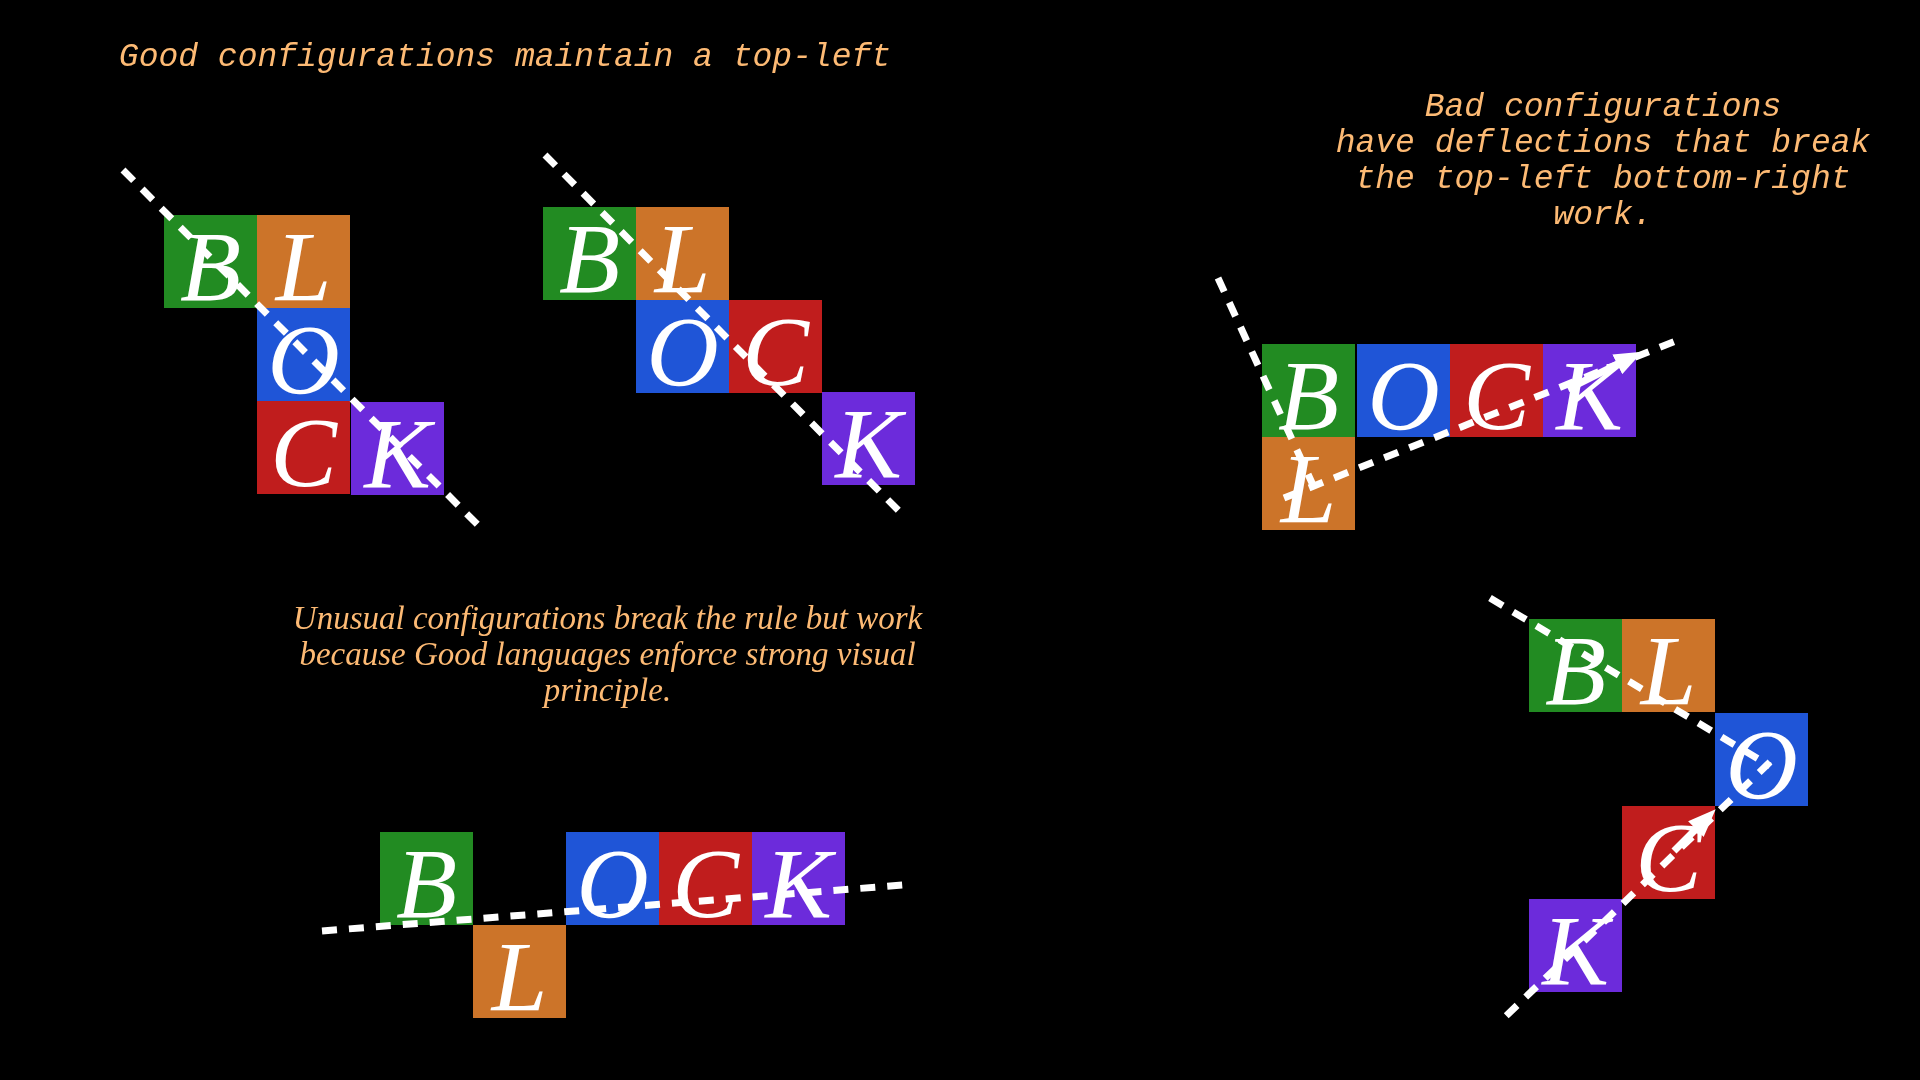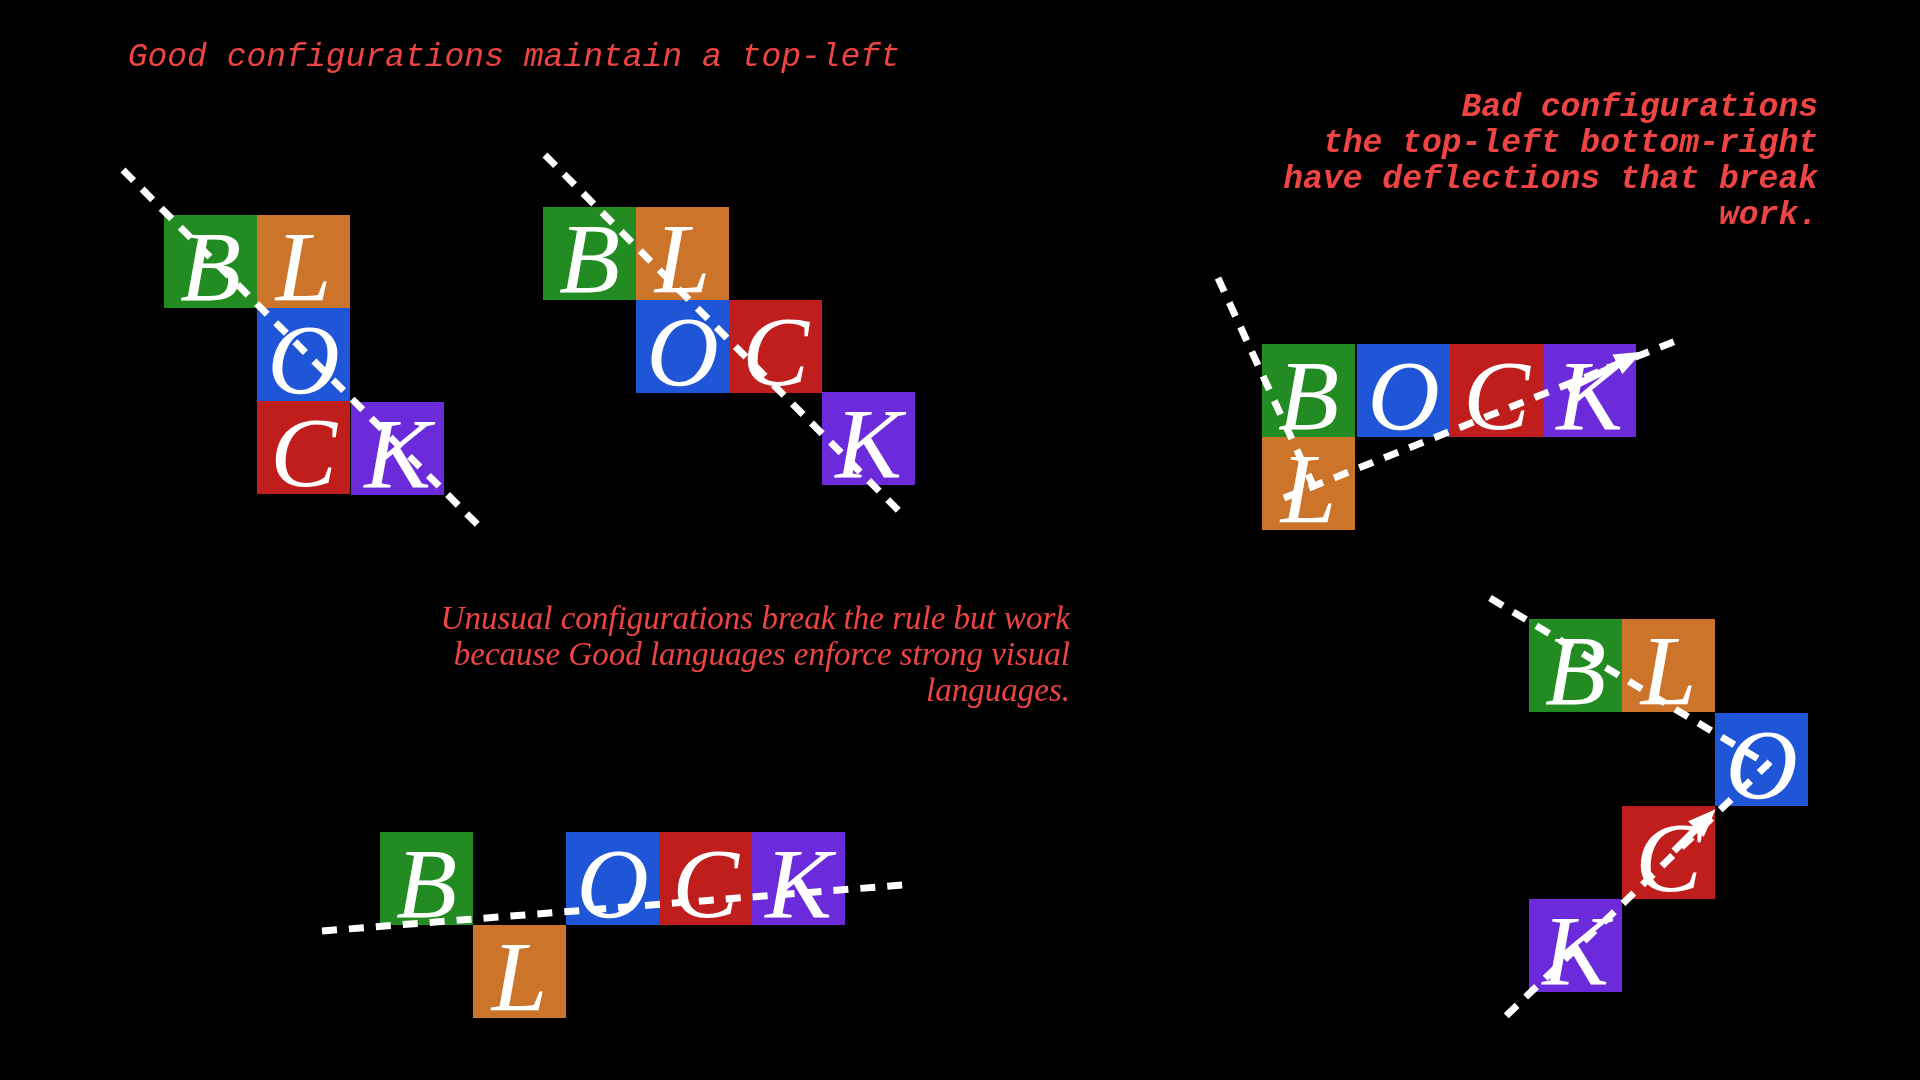--- a/index.html
+++ b/index.html
@@ -9,26 +9,26 @@
     overflow:hidden;
     font-family:"Liberation Mono", monospace;
   }
   .stage{
     position:relative;
     width:1920px;height:1080px;
     background:#000;
   }
   .caption{
     position:absolute;
-    color:#ef4444;
+    color:#fdba74;
     font-family:"Liberation Mono", monospace;
     font-style:italic;
     font-size:33px;
     line-height:36px;
-    text-align:right;
+    text-align:center;
     z-index:1;
     white-space:pre;
   }
   .block{
     position:absolute;
     display:flex;
     align-items:center;
     justify-content:center;
     color:#fff;
     font-family:"Liberation Serif", serif;
@@ -120,22 +120,22 @@
     <div class="block" style="left: 659px; top: 832px; width: 93px; height: 93px; background: rgb(192, 29, 29);">
       <span>C</span>
     </div>
     <div class="block" style="left: 752px; top: 832px; width: 93px; height: 93px; background: rgb(108, 43, 219);">
       <span>K</span>
     </div>
     <div class="block" style="left: 473px; top: 925px; width: 93px; height: 93px; background: rgb(204, 116, 41);">
       <span>L</span>
     </div>
     <div class="caption" style="left: 110px; top: 40px; width: 790px;"><div>Good configurations maintain a top-left</div></div>
-    <div class="caption" style="left: 1268px; top: 90px; width: 550px; font-weight: bold;"><div>Bad configurations</div><div>the top-left bottom-right</div><div>have deflections that break</div><div>work.</div></div>
-    <div class="caption" style="left: 145px; top: 600px; width: 925px; font-family: Liberation Serif, serif;"><div>Unusual configurations break the rule but work</div><div>because Good languages enforce strong visual</div><div>languages.</div></div>
+    <div class="caption" style="left: 1328px; top: 90px; width: 550px;"><div>Bad configurations</div><div>have deflections that break</div><div>the top-left bottom-right</div><div>work.</div></div>
+    <div class="caption" style="left: 145px; top: 600px; width: 925px; font-family: Liberation Serif, serif;"><div>Unusual configurations break the rule but work</div><div>because Good languages enforce strong visual</div><div>principle.</div></div>
     <svg class="overlay" width="1920" height="1080" viewBox="0 0 1920 1080">
     <defs>
       <marker id="arrowhead" markerUnits="userSpaceOnUse" markerWidth="28" markerHeight="22" refX="3" refY="11" orient="auto">
         <path d="M0,0 L28,11 L0,22 Z" fill="#FFFFFF"></path>
       </marker>
     </defs>
   <line x1="123" y1="170" x2="481" y2="528" stroke="#FFFFFF" stroke-width="7" stroke-dasharray="15 12"></line>
       <line x1="545" y1="155" x2="905" y2="517" stroke="#FFFFFF" stroke-width="7" stroke-dasharray="15 12"></line>
       <line x1="1218" y1="278" x2="1318" y2="496" stroke="#FFFFFF" stroke-width="7" stroke-dasharray="15 12"></line>
       <line x1="1284" y1="498" x2="1678" y2="340" stroke="#FFFFFF" stroke-width="7" stroke-dasharray="15 12"></line>

